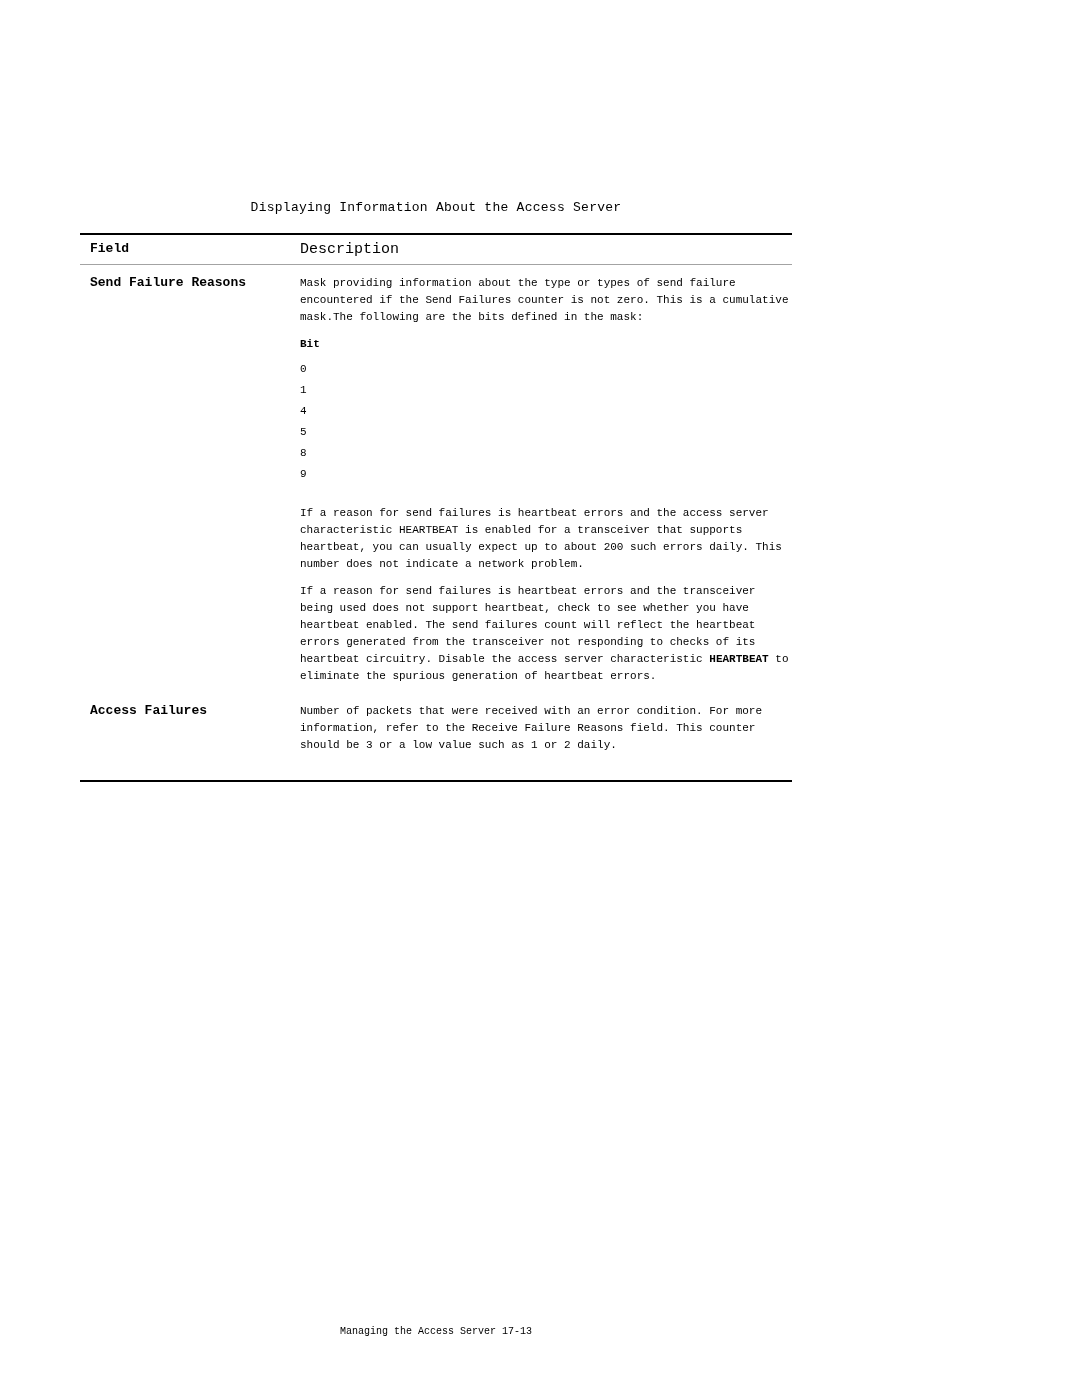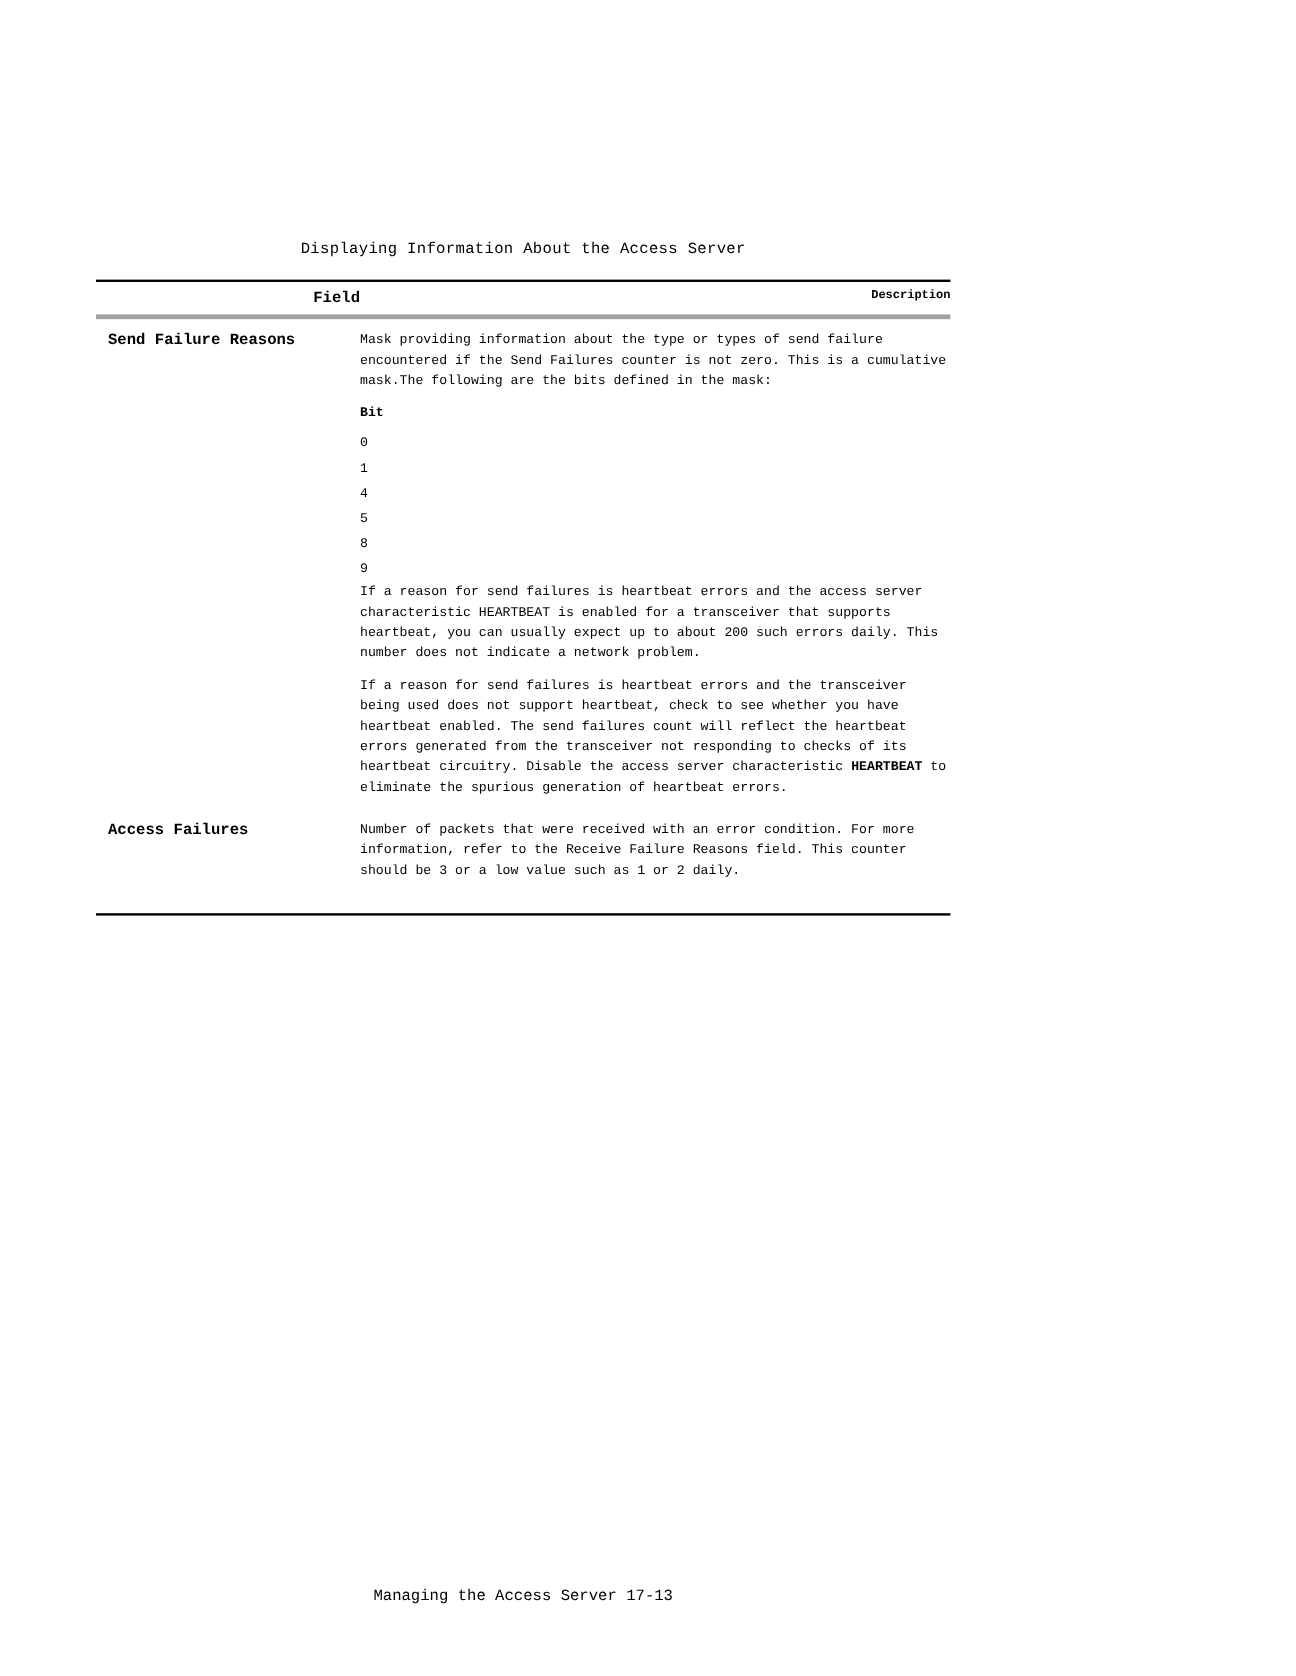--- a/index.html
+++ b/index.html
@@ -43,37 +43,36 @@
       border-top: 2px solid #000;
       margin-top: 18px;
     }
 
     .table-wrapper {
       width: 100%;
     }
 
     .table-header-row {
       display: flex;
-      border-bottom: 4px solid #a3a3a3;
+      border-bottom: 1px solid #a3a3a3;
       padding: 6px 0 6px 0;
-      text-align: right;
     }
 
     .col-field {
       width: 220px;
       min-width: 220px;
       font-weight: bold;
       font-size: 13px;
       padding-left: 10px;
     }
 
     .col-description {
       flex: 1;
-      font-weight: bold;
-      font-size: 10px;
+      font-weight: normal;
+      font-size: 15px;
     }
 
     .table-body {
       width: 100%;
     }
 
     .table-row {
       display: flex;
       padding: 10px 0 8px 0;
     }
@@ -97,41 +96,41 @@
     .desc-cell p {
       margin-bottom: 10px;
     }
 
     .desc-cell p:last-child {
       margin-bottom: 0;
     }
 
     .bit-table {
       margin-top: 8px;
-      margin-bottom: 0;
+      margin-bottom: 20px;
     }
 
     .bit-label {
       font-weight: bold;
       display: block;
       margin-bottom: 6px;
     }
 
     .bit-row {
       display: block;
       line-height: 1.9;
     }
 
     .page-footer {
       position: absolute;
       bottom: 60px;
       left: 0;
       right: 0;
       text-align: center;
-      font-size: 13px;
+      font-size: 10px;
     }
 
     .bold {
       font-weight: bold;
     }
   </style>
 </head>
 <body>
 
 <div class="page-container">

